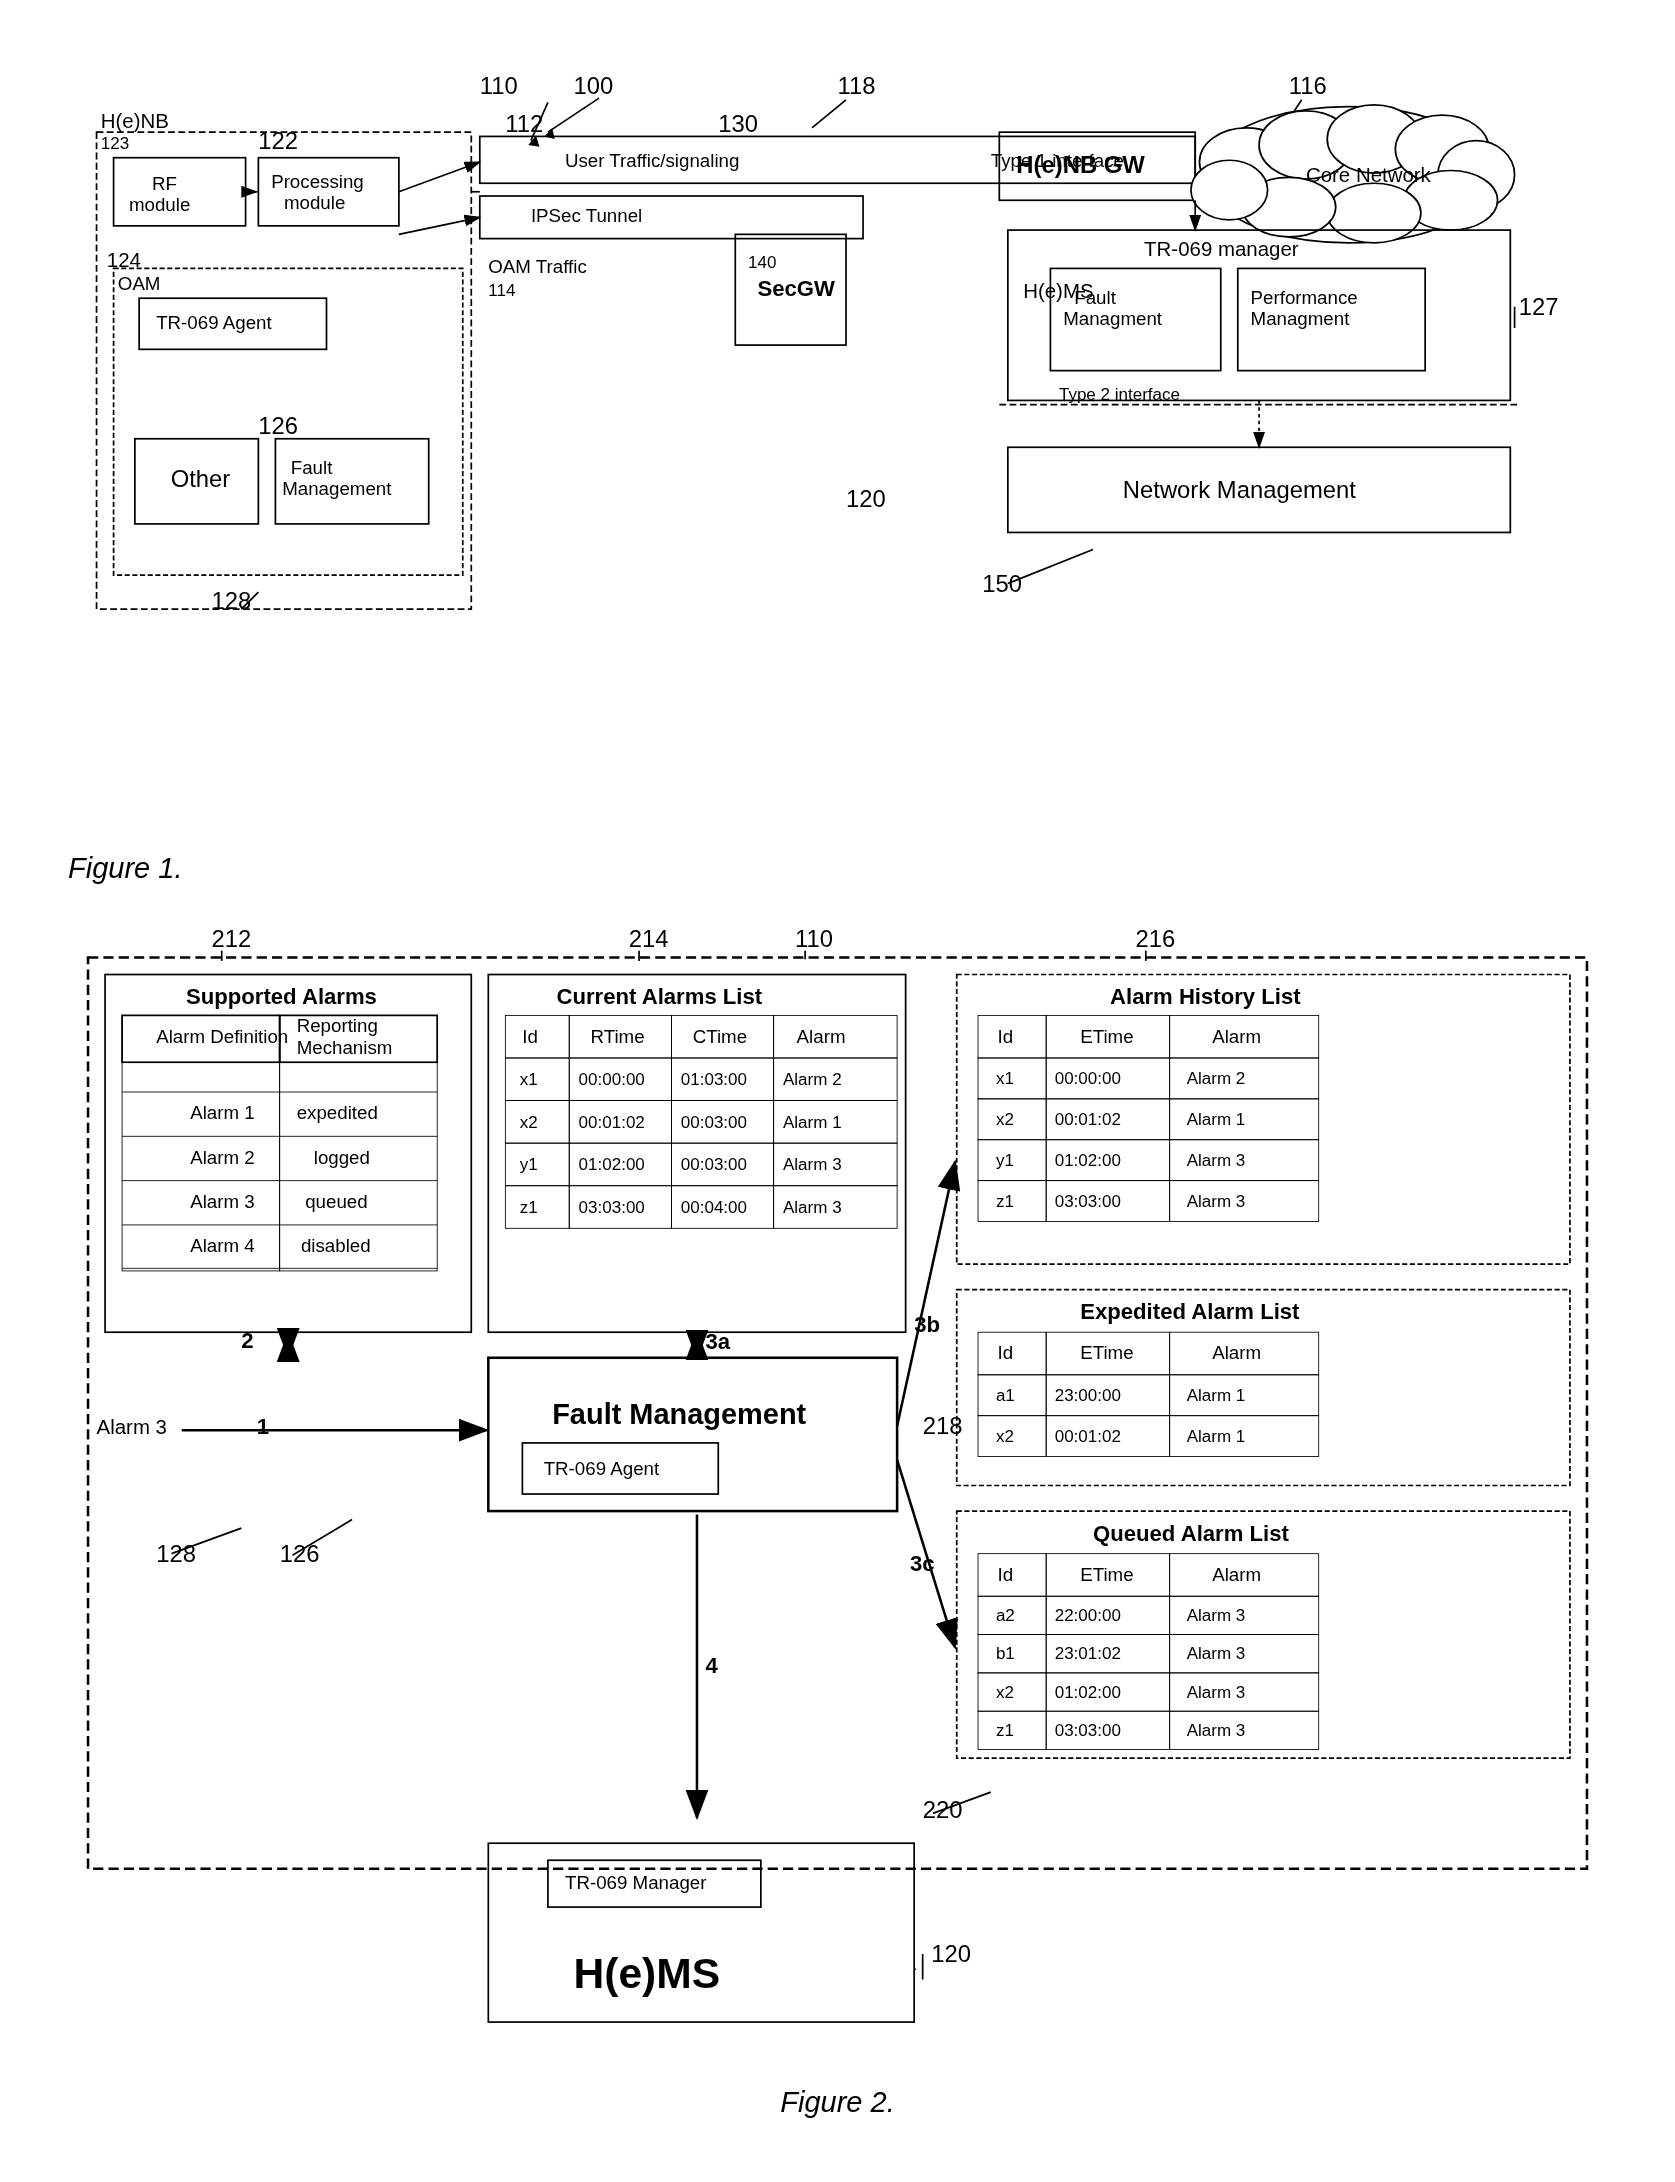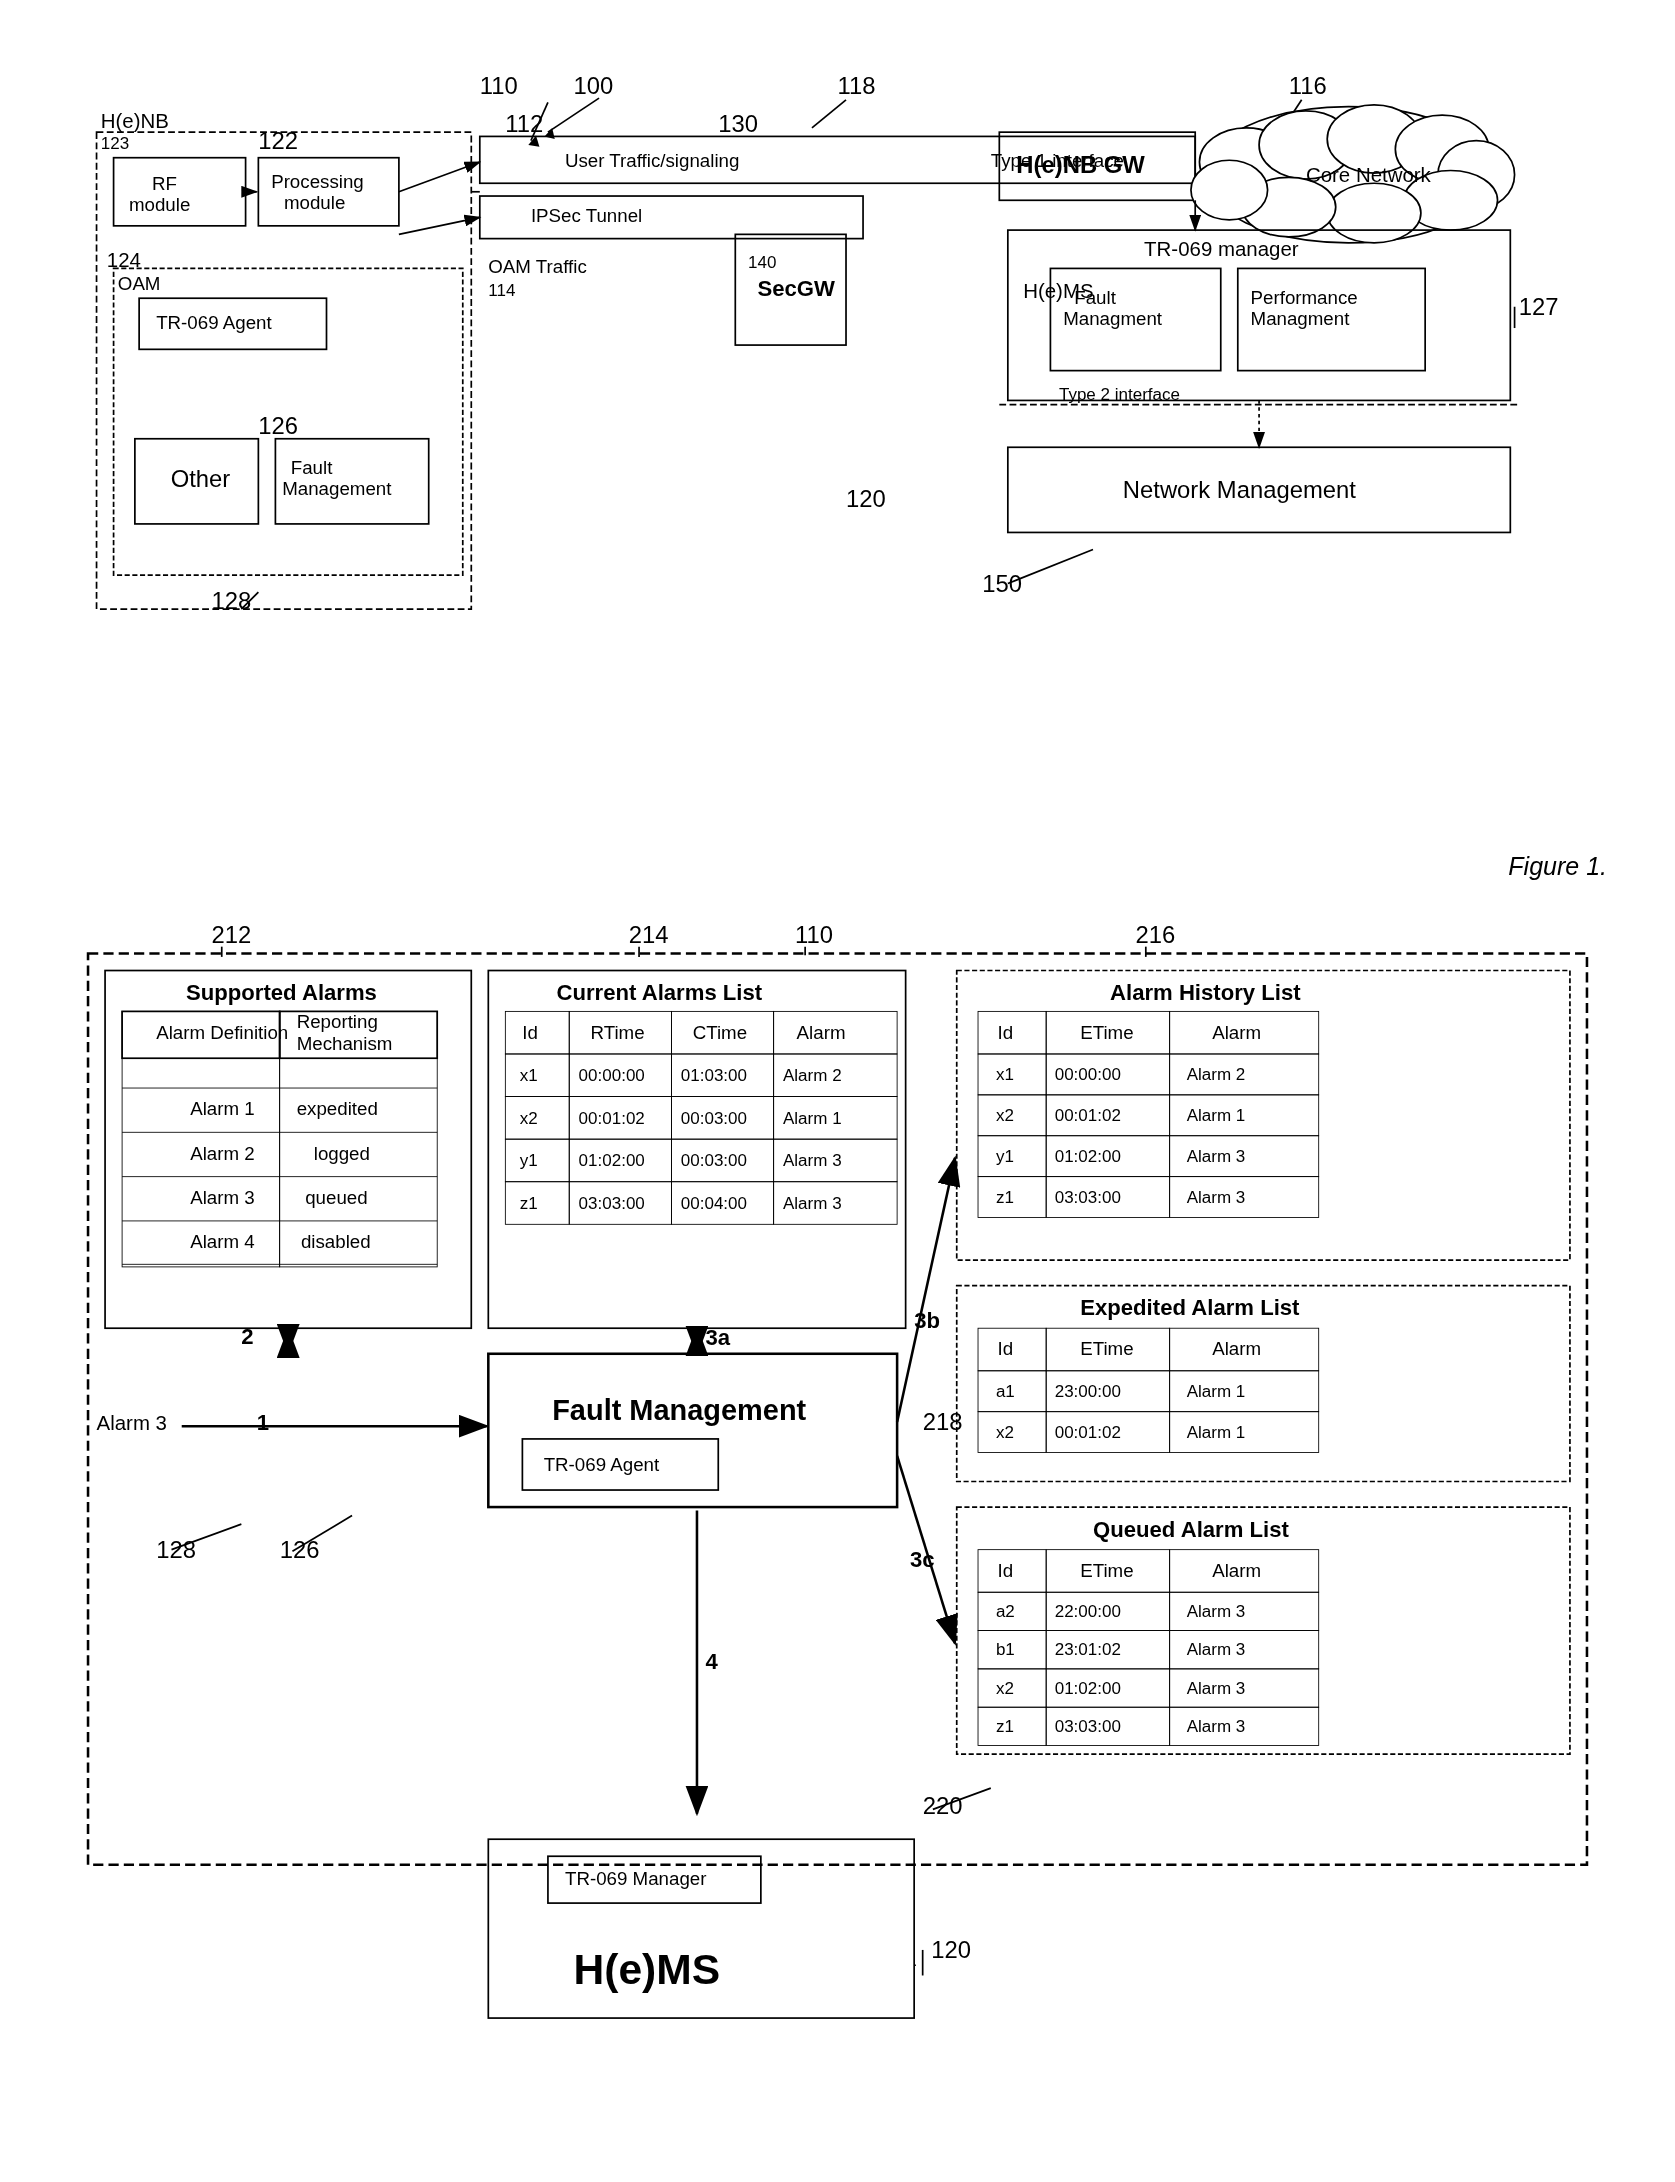--- a/index.html
+++ b/index.html
@@ -19,22 +19,22 @@
 
     
     .figure1-container {
       position: relative;
       width: 1533px;
       height: 767px;
       margin: 0 auto 34px auto;
     }
 
     .fig1-label {
-      text-align: right;
-      font-size: 25px;
+      text-align: left;
+      font-size: 29px;
       margin-bottom: 17px;
       font-style: italic;
     }
 
     
     .figure2-container {
       position: relative;
       width: 1533px;
       height: 1150px;
       margin: 0 auto 34px auto;
@@ -457,15 +457,16 @@
 
       <text x="590" y="1270" font-size="50" font-weight="bold">H(e)MS</text>
 
       <text x="1010" y="1240" font-size="28">120</text>
       <line x1="1000" y1="1230" x2="1000" y2="1260" stroke="black" stroke-width="2"></line>
       <line x1="990" y1="1248" x2="992" y2="1248" stroke="black" stroke-width="2"></line>
 
     </svg>
   </div>
 
+  <div class="fig2-label">Figure 2.</div>
 
 </div>
 
 
 </body></html>

